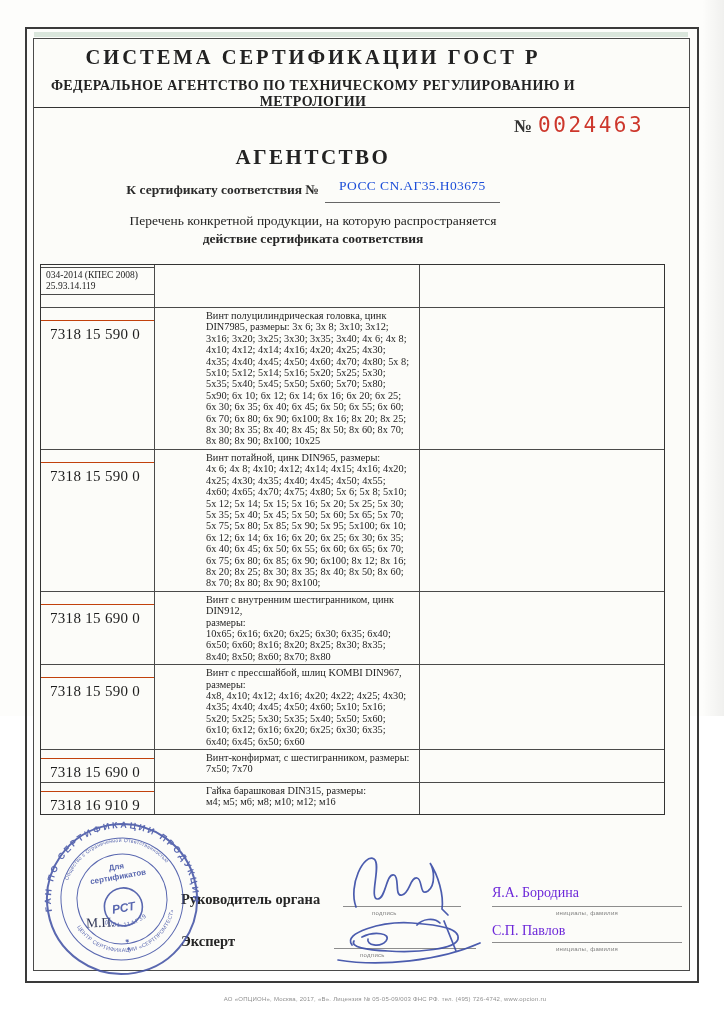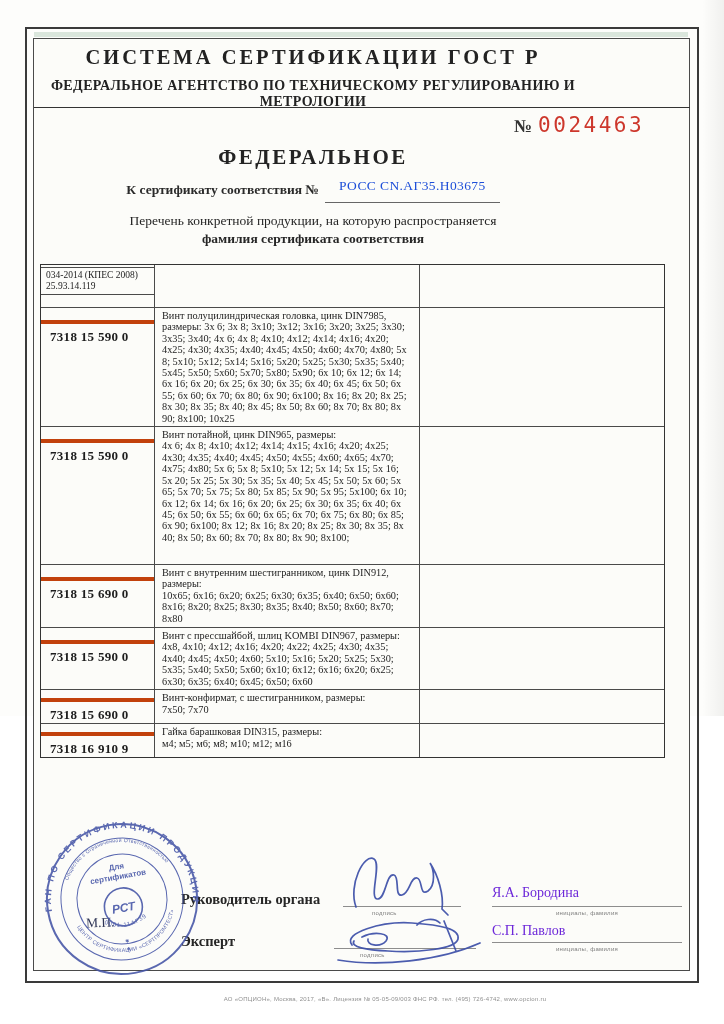--- a/index.html
+++ b/index.html
@@ -38,25 +38,25 @@
   .th-row{height:65px;}
   .th1{position:relative;font-size:12.5px;color:#222;}
   .th1 .top{position:absolute;left:7px;top:8px;}
   .th1 .rule{position:absolute;left:0;top:34px;width:100%;border-top:1px solid #4a4a4a;}
   .th1 .bot{position:absolute;left:7px;top:42px;}
   .thc{display:flex;align-items:center;justify-content:center;text-align:center;
        font-size:12.5px;line-height:16px;white-space:pre-line;color:#222;}
   .class-row{height:42px;}
   .class-cell{margin-top:2px;border-top:1px solid #4a4a4a;border-bottom:1px solid #4a4a4a;
        padding:2px 3px 3px 5px;font-size:9.5px;line-height:10.5px;white-space:pre-line;color:#222;}
-  .code-cell{margin-top:12px;border-top:4px solid #c2410c;padding:5px 4px 0 9px;
-       font-size:13px;color:#1d1d1d;letter-spacing:.3px;font-weight:bold;}
+  .code-cell{margin-top:12px;border-top:1px solid #c2410c;padding:5px 4px 0 9px;
+       font-size:15px;color:#1d1d1d;letter-spacing:.3px;}
   .t-row.tight .code-cell{margin-top:8px;}
   .desc{padding:2px 8px 2px 7px;font-size:10.3px;line-height:11.4px;
-       white-space:pre-line;color:#1d1d1d;}
+       white-space:pre-line;color:#1d1d1d;margin-left:44px;}
   .r1{min-height:113px;} .r2{min-height:137px;} .r3{min-height:62px;}
   .r4{min-height:59px;} .r5{min-height:32px;} .r6{min-height:28px;}
 
   .mp-label{position:absolute;left:86px;top:915px;font-size:13.5px;color:#2c3354;
        transform:rotate(-2deg);z-index:1;}
   .stamp{position:absolute;left:42px;top:819px;z-index:2;opacity:.88;}
   .sig-label{position:absolute;font-weight:bold;font-size:14.5px;color:#262626;}
   .lbl-head{left:181px;top:891px;}
   .lbl-expert{left:181px;top:933px;}
   .sline{position:absolute;border-bottom:1px solid #8d8d8d;height:0;}
@@ -87,28 +87,28 @@
   <div class="border-inner"></div>
   <div class="header-divider"></div>
 
   <div class="center-block sys-line">СИСТЕМА СЕРТИФИКАЦИИ ГОСТ Р</div>
   <div class="center-block agency-line">ФЕДЕРАЛЬНОЕ АГЕНТСТВО ПО ТЕХНИЧЕСКОМУ РЕГУЛИРОВАНИЮ И МЕТРОЛОГИИ</div>
 
   <div class="serial">
     <span class="pref">№</span><span class="digits">0024463</span>
   </div>
 
-  <div class="center-block appendix-title">ФЕДЕРАЛЬНОЕ</div>
+  <div class="center-block appendix-title">АГЕНТСТВО</div>
 
   <div class="cert-line">
     <span class="cert-label">К сертификату соответствия №</span><span class="cert-num-wrap"><span class="cert-num">РОСС CN.АГ35.Н03675</span></span>
   </div>
 
   <div class="center-block subtitle1">Перечень конкретной продукции, на которую распространяется</div>
-  <div class="center-block subtitle2">фамилия сертификата соответствия</div>
+  <div class="center-block subtitle2">действие сертификата соответствия</div>
 
   <div class="ptable">
 
     <div class="t-row class-row">
       <div class="c1">
         <div class="class-cell">034-2014 (КПЕС 2008)
 25.93.14.119</div>
       </div>
       <div class="c2"></div>
       <div></div>

